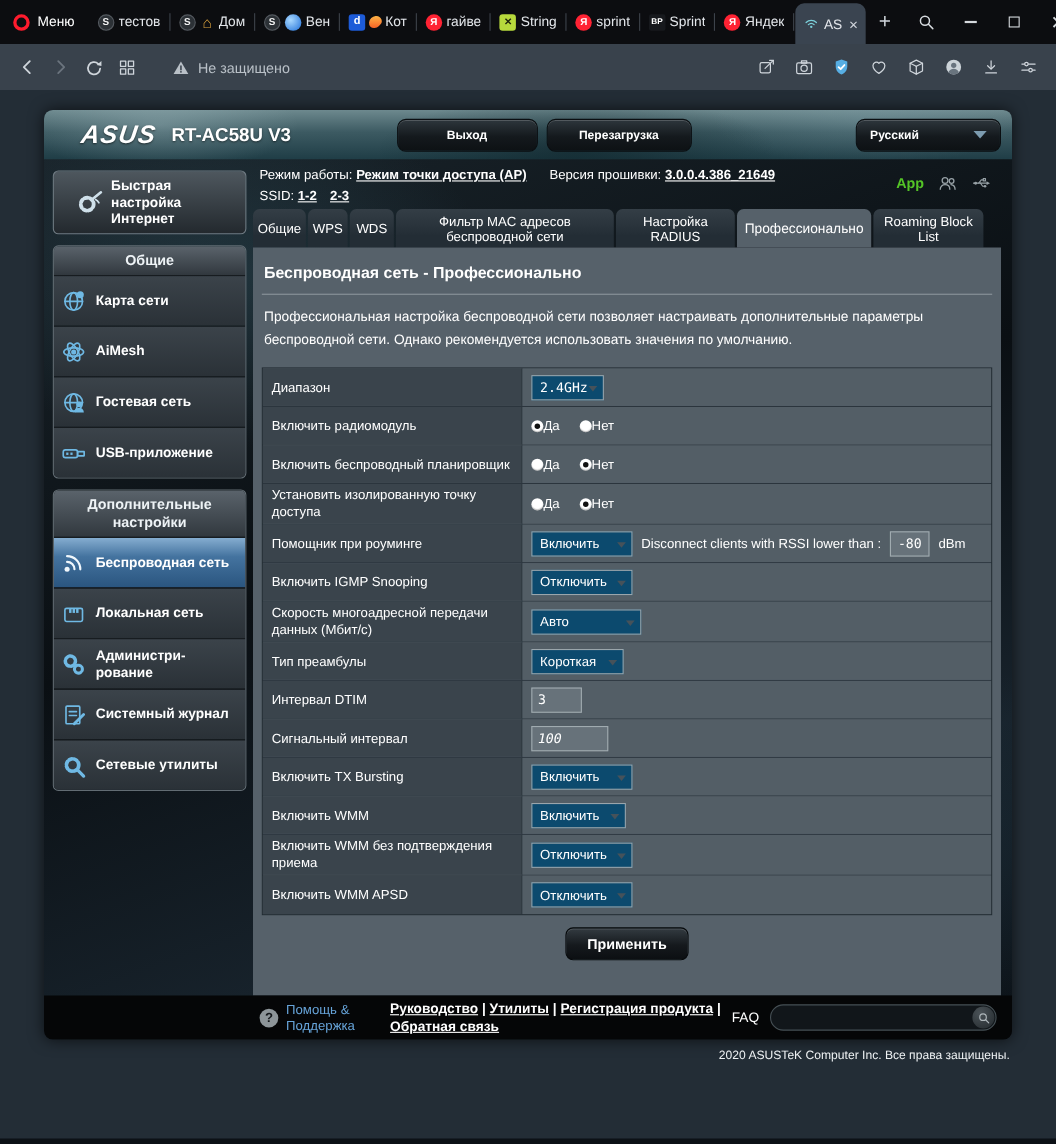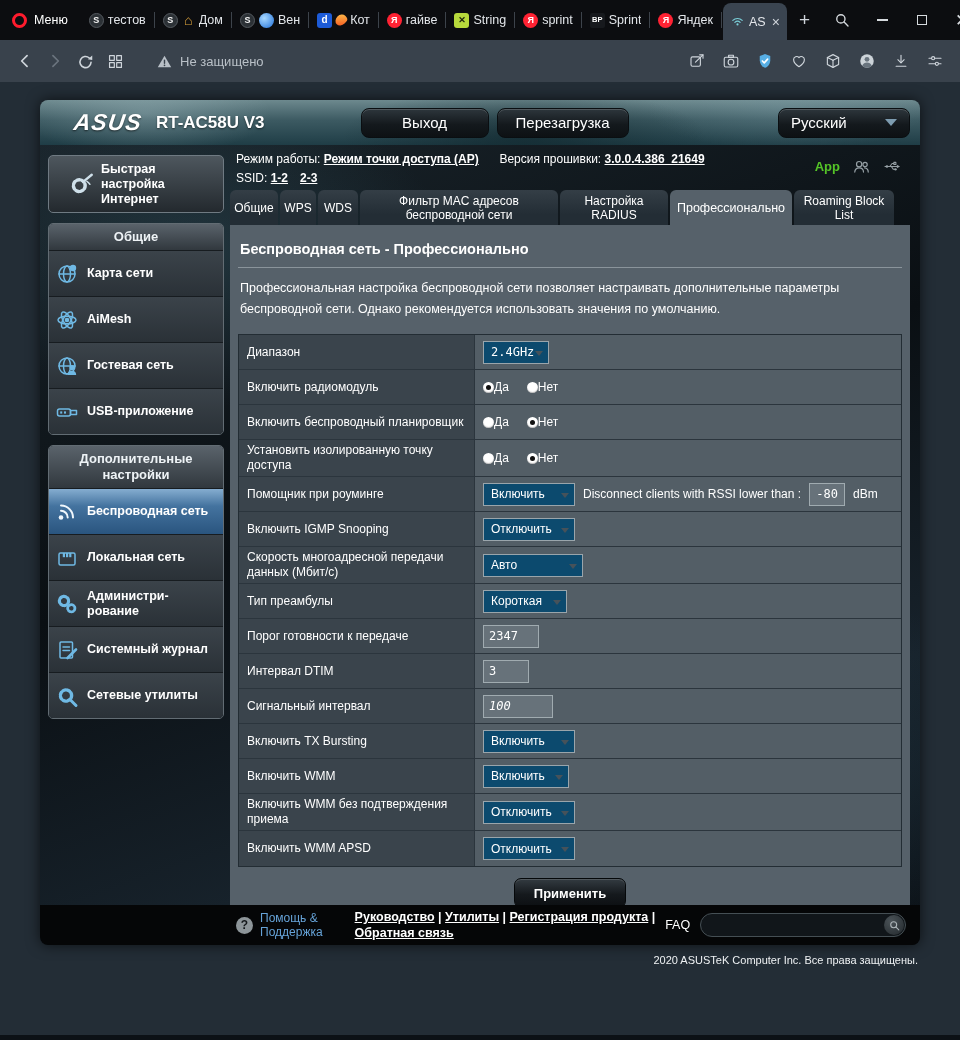--- a/index.html
+++ b/index.html
@@ -64,21 +64,21 @@
   .asus-header{position:absolute;left:0;top:0;width:880px;height:45px;border-radius:8px 8px 0 0;
     background:
       radial-gradient(180px 60px at 12% 30%,rgba(185,210,215,.30),transparent 70%),
       radial-gradient(260px 70px at 55% 80%,rgba(10,30,36,.55),transparent 70%),
       radial-gradient(200px 60px at 85% 20%,rgba(150,185,195,.22),transparent 70%),
       linear-gradient(180deg,#6d898e 0%,#3c5a62 45%,#1f3d46 100%);
     display:flex;align-items:center}
   .asus-logo{font-size:23px;font-weight:bold;color:#fff;font-style:italic;letter-spacing:1px;
     transform:skewX(-8deg);margin-left:34px;text-shadow:0 1px 2px rgba(0,0,0,.6)}
   .asus-model{font-size:17px;font-weight:bold;color:#fff;margin-left:14px;text-shadow:0 1px 2px rgba(0,0,0,.5)}
-  .hdr-btn{height:30px;border-radius:8px;border:1px solid #0a0e11;color:#fff;font-weight:normal;font-size:15px;
+  .hdr-btn{height:30px;border-radius:8px;border:1px solid #0a0e11;color:#fff;font-weight:bold;font-size:11px;
     display:flex;align-items:center;justify-content:center;
     background:linear-gradient(180deg,#2d363c 0%,#14191d 55%,#0d1114 100%);
     box-shadow:inset 0 1px 0 rgba(255,255,255,.18)}
   .btn-logout{width:128px;margin-left:96px}
   .btn-reboot{width:132px;margin-left:8px}
   .lang-btn{width:132px;margin-left:auto;margin-right:10px;justify-content:space-between;padding:0 12px}
   .lang-arrow{width:0;height:0;border-left:6px solid transparent;border-right:6px solid transparent;
     border-top:7px solid #7d9cb0}
 
   
@@ -550,26 +550,20 @@
                   <div class="uisel" style="width: 100px;">Авто</div>
                 </div>
               </div>
               <div class="trow">
                 <div class="tlabel">Тип преамбулы</div>
                 <div class="tvalue">
                   <div class="uisel" style="width: 84px;">Короткая</div>
                 </div>
               </div>
               <div class="trow">
-                <div class="tlabel">Порог готовности к передаче</div>
-                <div class="tvalue">
-                  <div class="uiinput" style="width: 56px;">2347</div>
-                </div>
-              </div>
-              <div class="trow">
                 <div class="tlabel">Интервал DTIM</div>
                 <div class="tvalue">
                   <div class="uiinput" style="width: 46px;">3</div>
                 </div>
               </div>
               <div class="trow">
                 <div class="tlabel">Сигнальный интервал</div>
                 <div class="tvalue">
                   <div class="uiinput" style="width: 70px; font-style: italic;">100</div>
                 </div>

